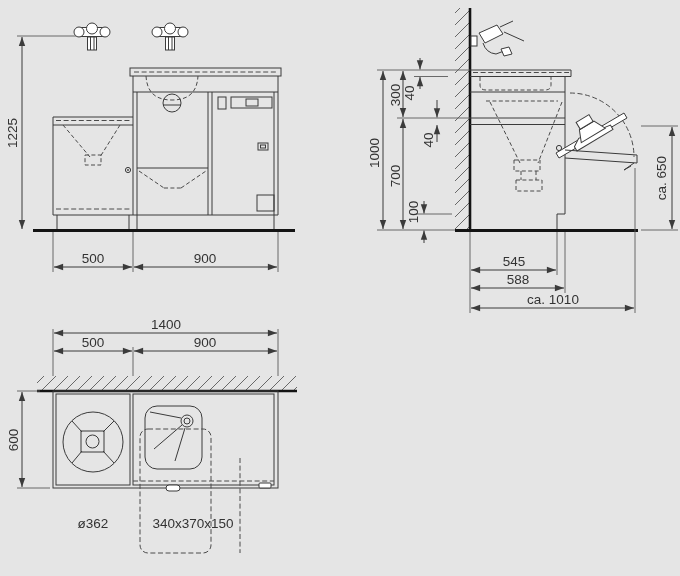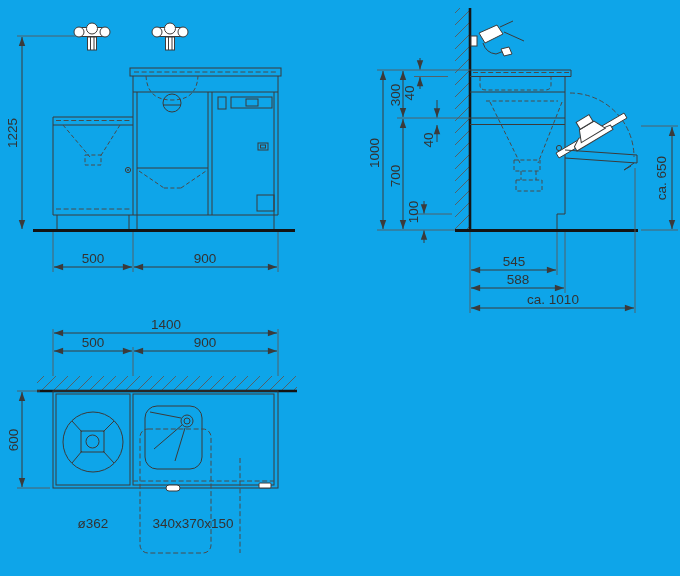--- a/index.html
+++ b/index.html
@@ -1,16 +1,16 @@
 <!DOCTYPE html>
 <html><head>
 <meta charset="utf-8">
 <style>
   html,body{margin:0;padding:0;background:#fff;}
-  .stage{width:680px;height:576px;background:#0ea5e9;position:relative;font-family:"Liberation Sans",sans-serif;}
+  .stage{width:680px;height:576px;background:#e5e5e5;position:relative;font-family:"Liberation Sans",sans-serif;}
   svg{display:block;}
   .ln{stroke:#3b3b3b;stroke-width:1;fill:none;}
   .thick{stroke:#141414;stroke-width:3;fill:none;}
   .wall{stroke:#141414;stroke-width:2.6;fill:none;}
   .dash{stroke:#4a4a4a;stroke-width:1;fill:none;stroke-dasharray:5 2.6;}
   .dash2{stroke:#4a4a4a;stroke-width:1;fill:none;stroke-dasharray:4 2.4;}
   .dim{stroke:#3b3b3b;stroke-width:1;fill:none;}
   .ext{stroke:#5a5a5a;stroke-width:0.9;fill:none;}
   .lbl{font-family:"Liberation Sans",sans-serif;font-size:13.5px;fill:#333;}
   .wfill{fill:#fff;}

